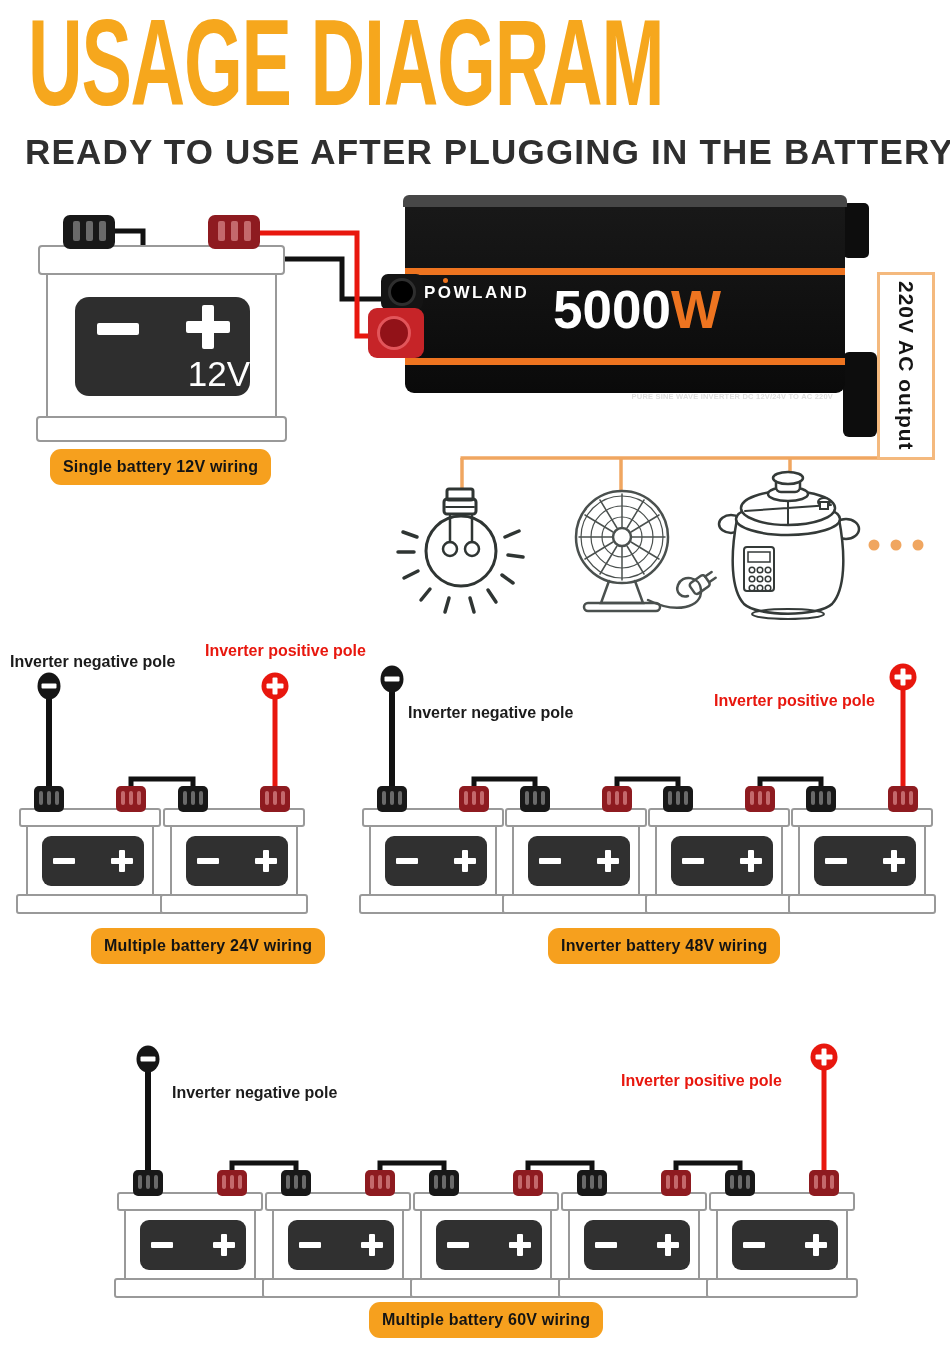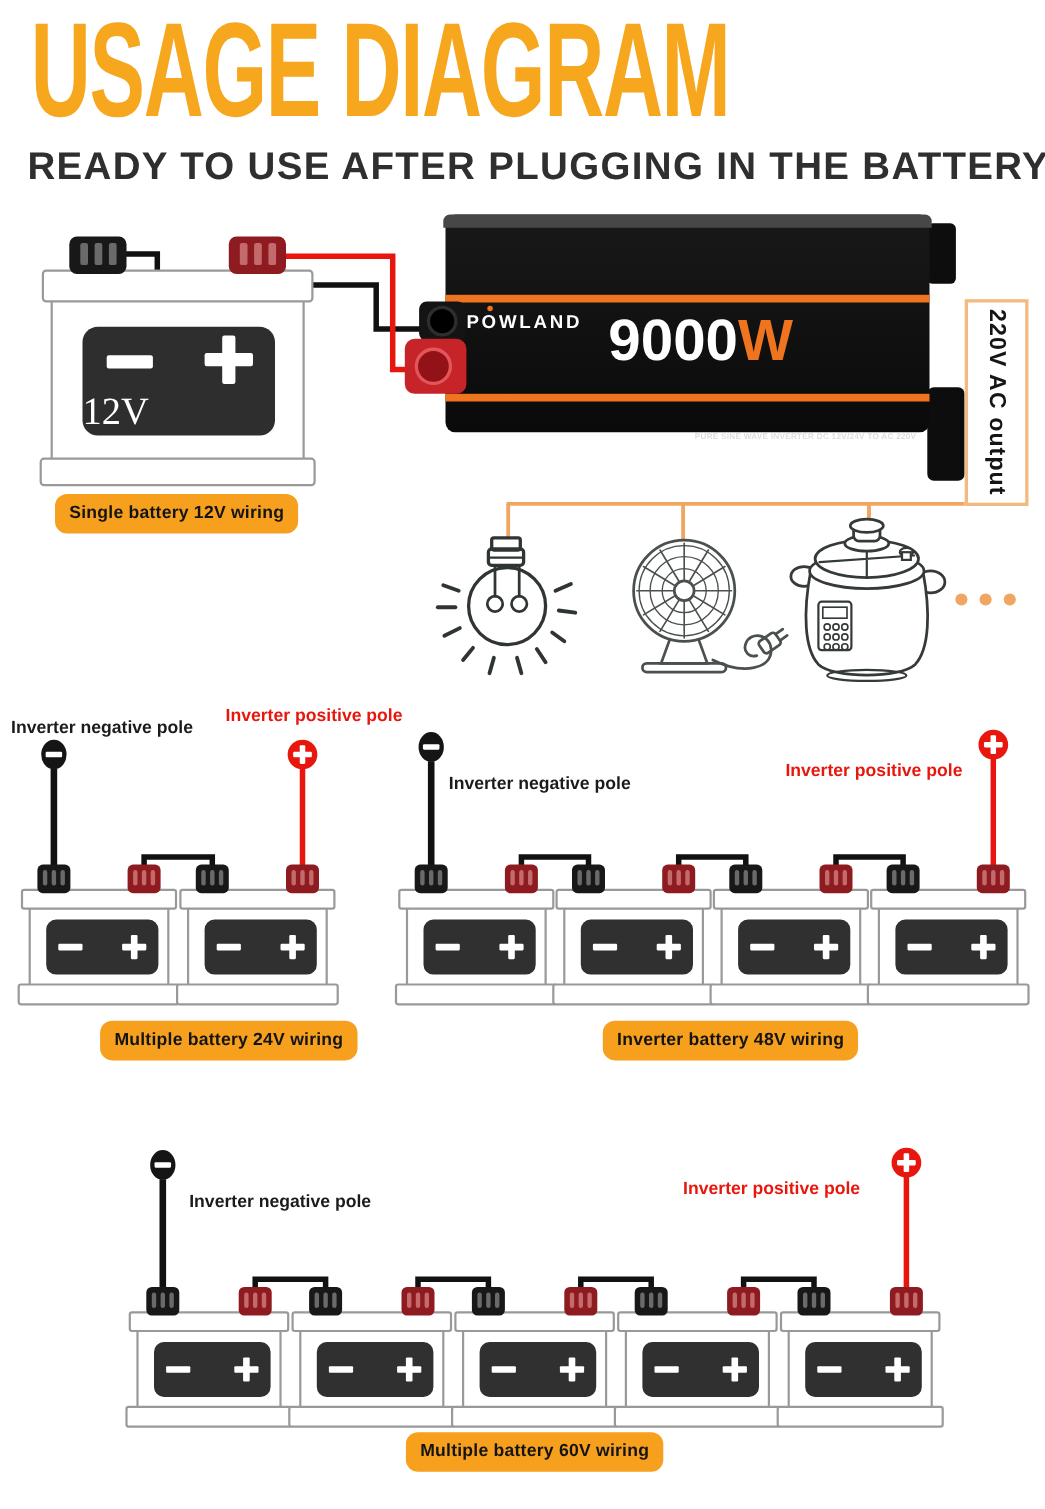--- a/index.html
+++ b/index.html
@@ -44,22 +44,22 @@
   .bigbattery .term i{width:7px;height:20px;}
   .bigbattery .tblack{left:25px;} .bigbattery .tred{left:170px;}
   .bigbattery .cap{top:30px;left:0;right:0;height:26px;border-width:2.5px;border-radius:4px;}
   .bigbattery .bodyp{top:54px;left:8px;right:8px;bottom:20px;border-width:2.5px;}
   .bigbattery .panel{top:82px;bottom:46px;left:37px;right:35px;border-radius:14px;
        background:#2e2e2e;display:block;padding:0;}
   .bigbattery .minusbar{position:absolute;left:22px;top:26px;width:42px;height:12px;border-radius:2px;}
   .bigbattery .plusmark{position:absolute;right:20px;top:8px;width:44px;height:44px;}
   .bigbattery .plusmark::before{top:16px;width:44px;height:12px;border-radius:2px;}
   .bigbattery .plusmark::after{left:16px;width:12px;height:44px;border-radius:2px;}
-  .voltage{position:absolute;left:0;right:0;bottom:2px;text-align:left;color:#fff;
-       font-family:Liberation Serif, serif;font-size:35px;}
+  .voltage{position:absolute;left:0;right:0;bottom:2px;text-align:right;color:#fff;
+       font-family:Liberation Sans, sans-serif;font-size:35px;}
   .bigbattery .base{bottom:0;left:-2px;right:-2px;height:22px;border-width:2.5px;border-radius:4px;}
 
   
   .inverter{position:absolute;left:405px;top:195px;width:440px;height:198px;z-index:2;
        background:linear-gradient(180deg,#191919,#0a0a0a);border-radius:9px;}
   .lid{position:absolute;left:-2px;right:-2px;top:0;height:12px;background:#474747;
        border-radius:6px 6px 0 0;}
   .stripe{position:absolute;left:0;right:0;height:7px;background:#EE7420;}
   .s1{top:73px;} .s2{top:163px;}
   .brand{position:absolute;left:19px;top:88px;color:#fff;font-size:17px;font-weight:bold;
@@ -280,21 +280,21 @@
     </div>
     <div class="base"></div>
   </div>
 
   <div class="inverter">
     <div class="lid"></div>
     <div class="stripe s1"></div>
     <div class="stripe s2"></div>
     <div class="brand">POWLAND</div>
     <div class="branddot"></div>
-    <div class="power"><span>9000</span><span class="w">W</span></div>
+    <div class="power"><span>5000</span><span class="w">W</span></div>
     <div class="tagline">PURE SINE WAVE INVERTER DC 12V/24V TO AC 220V</div>
     <div class="invterm-black">
         <div class="hole"></div>
       </div>
     <div class="invterm-red">
         <div class="nut"></div>
       </div>
   </div>
 
   <div class="acbox">

